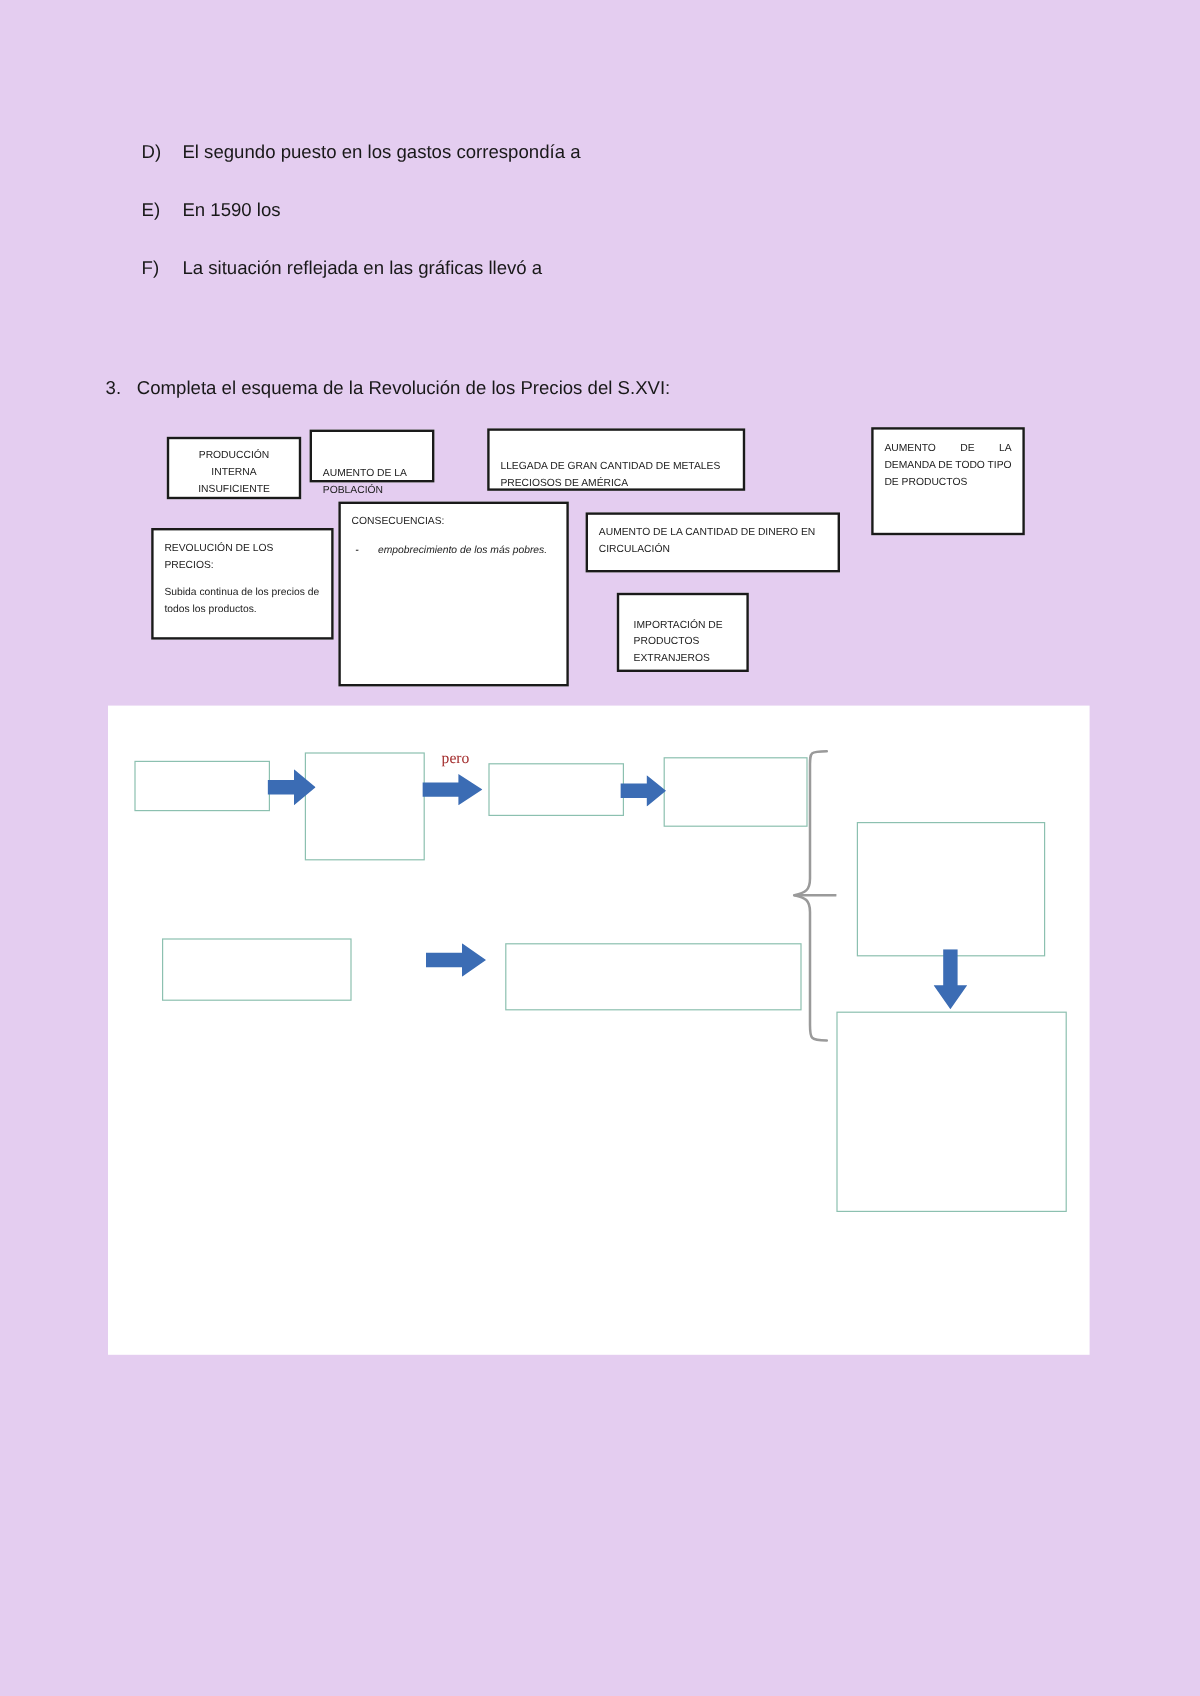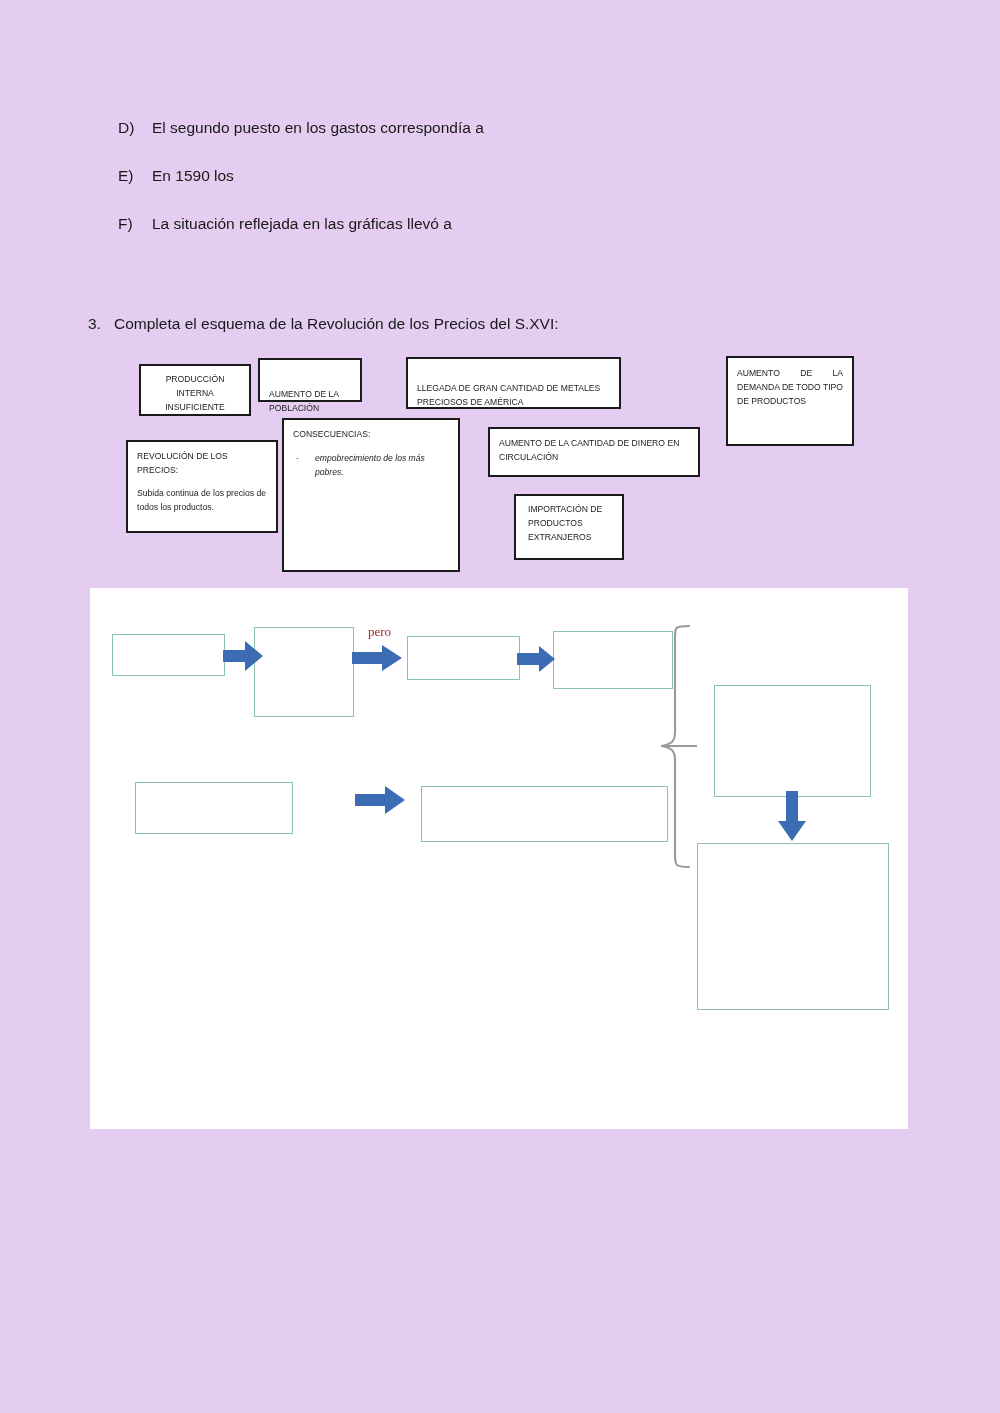--- a/index.html
+++ b/index.html
@@ -73,23 +73,23 @@
     position: absolute;
     left: 3px;
     top: 0;
   }
 
   #box-produccion        { left: 139px; top: 364px; width:  112px; height: 52px; padding-top: 7px; }
   #box-aumento-poblacion { left: 258px; top: 358px; width: 104px; height: 44px; padding-top: 28px; }
   #box-metales           { left: 406px; top: 357px; width: 215px; height: 52px; padding-top: 23px; }
   #box-demanda           { left: 726px; top: 356px; width: 128px; height:  90px; padding-top: 9px; }
   #box-revolucion        { left: 126px; top: 440px; width: 152px; height:  93px; }
-  #box-consecuencias     { left: 282px; top: 418px; width: 178px; height: 154px; }
+  #box-consecuencias     { left: 282px; top: 418px; width: 192px; height: 154px; }
   #box-dinero            { left: 488px; top: 427px; width: 212px; height:  50px; padding-top: 8px; }
-  #box-importacion       { left: 514px; top: 494px; width: 110px; height:  66px; padding-top: 7px; padding-left: 12px; }
+  #box-importacion       { left: 514px; top: 494px; width: 110px; height:  66px; padding-top: 18px; padding-left: 12px; }
 
   
   .schema-panel {
     position: absolute;
     left: 90px;
     top: 588px;
     width: 818px;
     height: 541px;
     background: #ffffff;
     padding-left: 46px;

